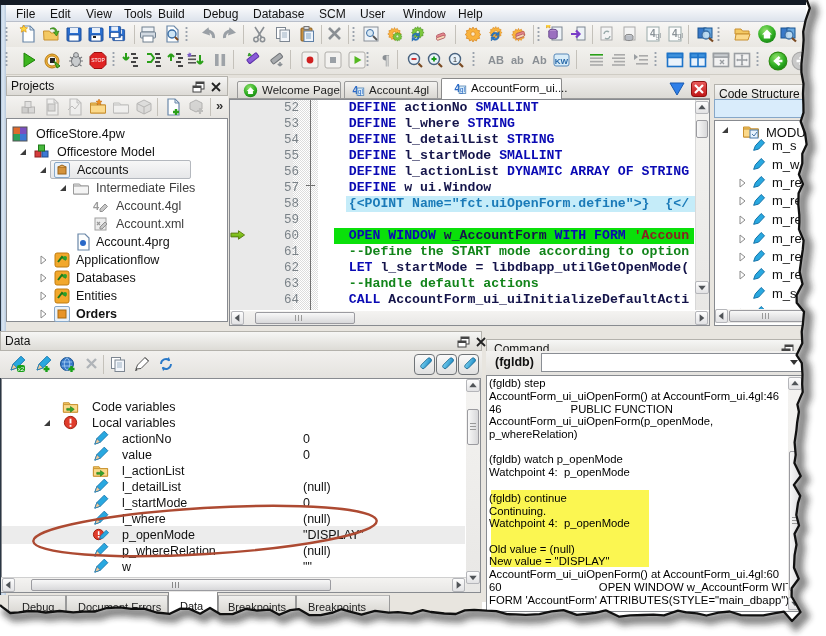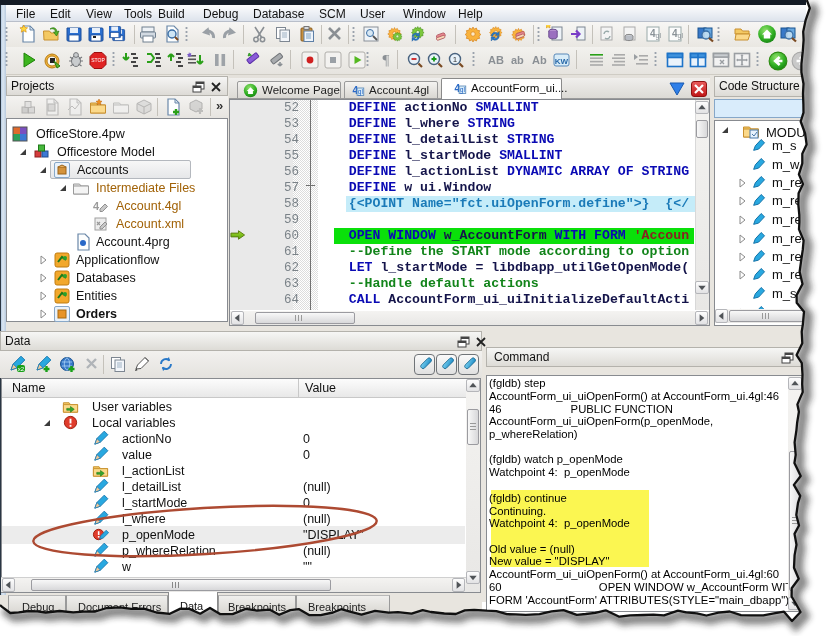--- a/index.html
+++ b/index.html
@@ -4,21 +4,21 @@
 html,body{width:826px;height:636px;background:#fff;overflow:hidden;}
 body{font-family:"Liberation Sans",sans-serif;position:relative;}
 .abs{position:absolute;}
 .ptitle{background:linear-gradient(#f6f6f5,#dddbd6);border:1px solid #b4b2ac;font-size:12px;color:#111;}
 .sunken{background:#fff;border:1px solid #888b90;}
 .codearea{font-family:"Liberation Mono",monospace;font-size:13.2px;font-weight:bold;white-space:pre;line-height:16px;}
 .kw{color:#0a0ab4;}
 .id{color:#14144a;}
 .cm{color:#12841a;}
 .trow{position:absolute;font-size:12.5px;color:#111;white-space:nowrap;}
-.gray{color:#a16207;}
+.gray{color:#404040;}
 .sb{background:linear-gradient(#f4f3f1,#e8e7e5);}
 .thumbv{position:absolute;background:linear-gradient(90deg,#f8f8f8,#d8d8da);border:1px solid #9b9ba0;border-radius:2px;}
 .thumbh{position:absolute;background:linear-gradient(#f8f8f8,#d8d8da);border:1px solid #9b9ba0;border-radius:2px;}
 .sbtn{position:absolute;background:linear-gradient(#fdfdfd,#e2e2e4);border:1px solid #b5b6ba;border-radius:2px;}
 </style></head><body>
 <div class="abs" style="left:0;top:0;width:806px;height:5px;background:#141b26;"></div>
 <div class="abs" style="left:0;top:5px;width:6px;height:597px;background:linear-gradient(90deg,#2a3644 0,#2a3644 1px,#b6cbe2 1px,#dce7f2 3px,#b9cbdf 6px);"></div>
 <div class="abs" style="left:6px;top:5px;width:800px;height:17px;background:linear-gradient(#fdfdfe,#dde3ec);border-bottom:1px solid #b9bfca;font-size:12px;color:#111;">
     <span style="position:absolute;left:10px;top:2px;">File</span>
     <span style="position:absolute;left:44px;top:2px;">Edit</span>
@@ -565,21 +565,21 @@
       <path d="M4 7l5-4v8z" fill="#505458"></path>
     </svg>
     <div class="sbtn" style="left:466px;top:236px;width:13px;height:14px;"></div>
     <svg class="abs" style="left:466px;top:236px;" width="13" height="14" viewBox="0 0 14 14">
       <path d="M10 7L5 3v8z" fill="#505458"></path>
     </svg>
     <div class="thumbh" style="left:26px;top:237px;width:100px;height:12px;"></div>
     <div class="abs" style="left:66px;top:240px;width:8px;height:6px;background-image:linear-gradient(90deg,#999 1px,transparent 1px);background-size:3px 6px;"></div>
   </div>
 <div class="abs" style="left:714px;top:76px;width:96px;height:250px;">
-    <div class="abs ptitle" style="left:0;top:0;width:96px;height:21px;">
+    <div class="abs ptitle" style="left:0;top:8px;width:96px;height:21px;">
       <span style="position:absolute;left:4px;top:2px;">Code Structure</span>
     </div>
     <div class="abs" style="left:0;top:23px;width:96px;height:19px;background:#d9ecfb;border:1px solid #86a7c8;"></div>
     <div class="abs" style="left:0;top:44px;width:96px;height:206px;background:#fff;border:1px solid #888b90;"></div>
     <svg class="abs" style="left:6px;top:49px" width="10" height="10" viewBox="0 0 10 10">
       <path d="M8 2v6L2 8z" fill="#3c3c3c"></path>
     </svg>
     <svg style="position:absolute;left:28px;top:46px;" width="18" height="18" viewBox="0 0 18 18">
       <path d="M1.5 5h6l1.5 2h7.5v8h-15z" fill="#f4c963" stroke="#c89030"></path>
       <path d="M1.5 7h15v8h-15z" fill="#fbd98a" stroke="#c89030"></path>
@@ -729,31 +729,26 @@
         <defs>
           <linearGradient id="bpen2" x1="0" y1="0" x2="1" y2="1">
             <stop offset="0" stop-color="#7fd4f2"></stop>
             <stop offset="1" stop-color="#1787c4"></stop>
           </linearGradient>
         </defs>
         <rect x="3" y="5.5" width="13" height="4.5" rx="2" transform="rotate(-45 7.5 7.5)" fill="url(#bpen2)" stroke="#19658e" stroke-width="0.8"></rect>
       </svg>
     </div>
     <div class="abs sunken" style="left:1px;top:47px;width:480px;height:215px;"></div>
-    <div class="abs" style="left:2px;top:48px;width:478px;height:19px;background:linear-gradient(#fcfcfc,#e8e8e8);border-bottom:1px solid #c8c8c8;font-size:12.5px;color:#111;">
-      <span style="position:absolute;left:10px;top:2px;">Name</span>
-      <span style="position:absolute;left:303px;top:2px;">Value</span>
-      <span style="position:absolute;left:296px;top:0;width:1px;height:19px;background:#c8c8c8;"></span>
-    </div>
     <svg style="position:absolute;left:62px;top:67px;" width="17" height="17" viewBox="0 0 18 18">
       <path d="M1.5 5h6l1.5 2h7.5v8h-15z" fill="#f4c963" stroke="#c89030"></path>
       <path d="M1.5 7h15v8h-15z" fill="#fbd98a" stroke="#c89030"></path>
       <path d="M9 9l4 3-4 3v-2H5v-2h4z" fill="#35a52c" stroke="#1a7a14" stroke-width="0.6"></path>
     </svg>
-    <div class="trow" style="left:92px;top:69px;">User variables</div>
+    <div class="trow" style="left:92px;top:69px;">Code variables</div>
     <svg class="abs" style="left:42px;top:87px" width="10" height="10" viewBox="0 0 10 10">
       <path d="M8 2v6L2 8z" fill="#3c3c3c"></path>
     </svg>
     <svg style="position:absolute;left:62px;top:83px;" width="17" height="17" viewBox="0 0 18 18">
       <circle cx="9" cy="9" r="6.5" fill="#e03c2c" stroke="#9c1808"></circle>
       <rect x="8" y="5" width="2" height="5" fill="#fff"></rect>
       <rect x="8" y="11.5" width="2" height="2" fill="#fff"></rect>
     </svg>
     <div class="trow" style="left:92px;top:85px;">Local variables</div>
     <svg style="position:absolute;left:92px;top:99px;" width="17" height="17" viewBox="0 0 18 18">
@@ -842,30 +837,37 @@
       <path d="M4 7l5-4v8z" fill="#505458"></path>
     </svg>
     <div class="sbtn" style="left:452px;top:247px;width:13px;height:14px;"></div>
     <svg class="abs" style="left:452px;top:247px;" width="13" height="14" viewBox="0 0 14 14">
       <path d="M10 7L5 3v8z" fill="#505458"></path>
     </svg>
     <div class="thumbh" style="left:31px;top:248px;width:300px;height:12px;"></div>
     <div class="abs" style="left:172px;top:251px;width:9px;height:6px;background-image:linear-gradient(90deg,#888 1px,transparent 1px);background-size:3px 6px;"></div>
   </div>
 <div class="abs" style="left:486px;top:331px;width:320px;height:281px;">
-    <div class="abs ptitle" style="left:0;top:16px;width:320px;height:20px;">
+    <div class="abs ptitle" style="left:0;top:8px;width:320px;height:20px;">
       <span style="position:absolute;left:7px;top:2px;">Command</span>
       <svg style="position:absolute;left:294px;top:3px;" width="14" height="14" viewBox="0 0 14 14">
         <rect x="4" y="2" width="8" height="7" fill="#fff" stroke="#444"></rect>
         <rect x="4" y="2" width="8" height="2" fill="#444"></rect>
         <rect x="1" y="6" width="8" height="6" fill="#fff" stroke="#444"></rect>
         <rect x="1" y="6" width="8" height="2" fill="#444"></rect>
       </svg>
       <svg style="position:absolute;left:311px;top:3px;" width="14" height="14" viewBox="0 0 14 14">
         <path d="M3 3l8 8M11 3l-8 8" stroke="#222" stroke-width="1.8"></path>
+      </svg>
+    </div>
+    <div class="abs" style="left:0;top:20px;width:320px;height:24px;background:linear-gradient(#f2f1ef,#e4e2de);">
+      <span style="position:absolute;left:9px;top:4px;font-size:12.5px;font-weight:bold;color:#111;">(fgldb)</span>
+      <span style="position:absolute;left:55px;top:2px;width:262px;height:19px;background:#fff;border:1px solid #8a8e94;"></span>
+      <svg style="position:absolute;left:303px;top:8px;" width="10" height="8" viewBox="0 0 10 8">
+        <path d="M1 1l4 5 4-5z" fill="#333"></path>
       </svg>
     </div>
     <div class="abs" style="left:0px;top:44px;width:320px;height:237px;background:#fff;border:1px solid #888b90;border-right:none;"></div>
     <div class="abs" style="left:5px;top:159px;width:158px;height:77px;background:#fbf651;"></div>
     <div class="abs" style="left:3px;top:46px;width:300px;height:233px;font-size:11.3px;color:#000;white-space:pre;overflow:hidden;"><div style="position:absolute;left:0;top:0px;">(fgldb) step</div><div style="position:absolute;left:0;top:13px;">AccountForm_ui_uiOpenForm() at AccountForm_ui.4gl:46</div><div style="position:absolute;left:0;top:26px;">46                      PUBLIC FUNCTION</div><div style="position:absolute;left:0;top:38px;">AccountForm_ui_uiOpenForm(p_openMode,</div><div style="position:absolute;left:0;top:51px;">p_whereRelation)</div><div style="position:absolute;left:0;top:64px;"></div><div style="position:absolute;left:0;top:76px;">(fgldb) watch p_openMode</div><div style="position:absolute;left:0;top:89px;">Watchpoint 4:  p_openMode</div><div style="position:absolute;left:0;top:102px;"></div><div style="position:absolute;left:0;top:115px;">(fgldb) continue</div><div style="position:absolute;left:0;top:128px;">Continuing.</div><div style="position:absolute;left:0;top:140px;">Watchpoint 4:  p_openMode</div><div style="position:absolute;left:0;top:153px;"></div><div style="position:absolute;left:0;top:166px;">Old value = (null)</div><div style="position:absolute;left:0;top:178px;">New value = "DISPLAY"</div><div style="position:absolute;left:0;top:191px;">AccountForm_ui_uiOpenForm() at AccountForm_ui.4gl:60</div><div style="position:absolute;left:0;top:204px;">60                               OPEN WINDOW w_AccountForm WITH</div><div style="position:absolute;left:0;top:217px;">FORM 'AccountForm' ATTRIBUTES(STYLE="main_dbapp")</div></div>
     <div class="abs sb" style="left:302px;top:45px;width:15px;height:235px;"></div>
     <div class="sbtn" style="left:302px;top:46px;width:14px;height:13px;"></div>
     <svg class="abs" style="left:302px;top:46px;" width="14" height="13" viewBox="0 0 14 14">
       <path d="M7 4l4 5H3z" fill="#505458"></path>
     </svg>

